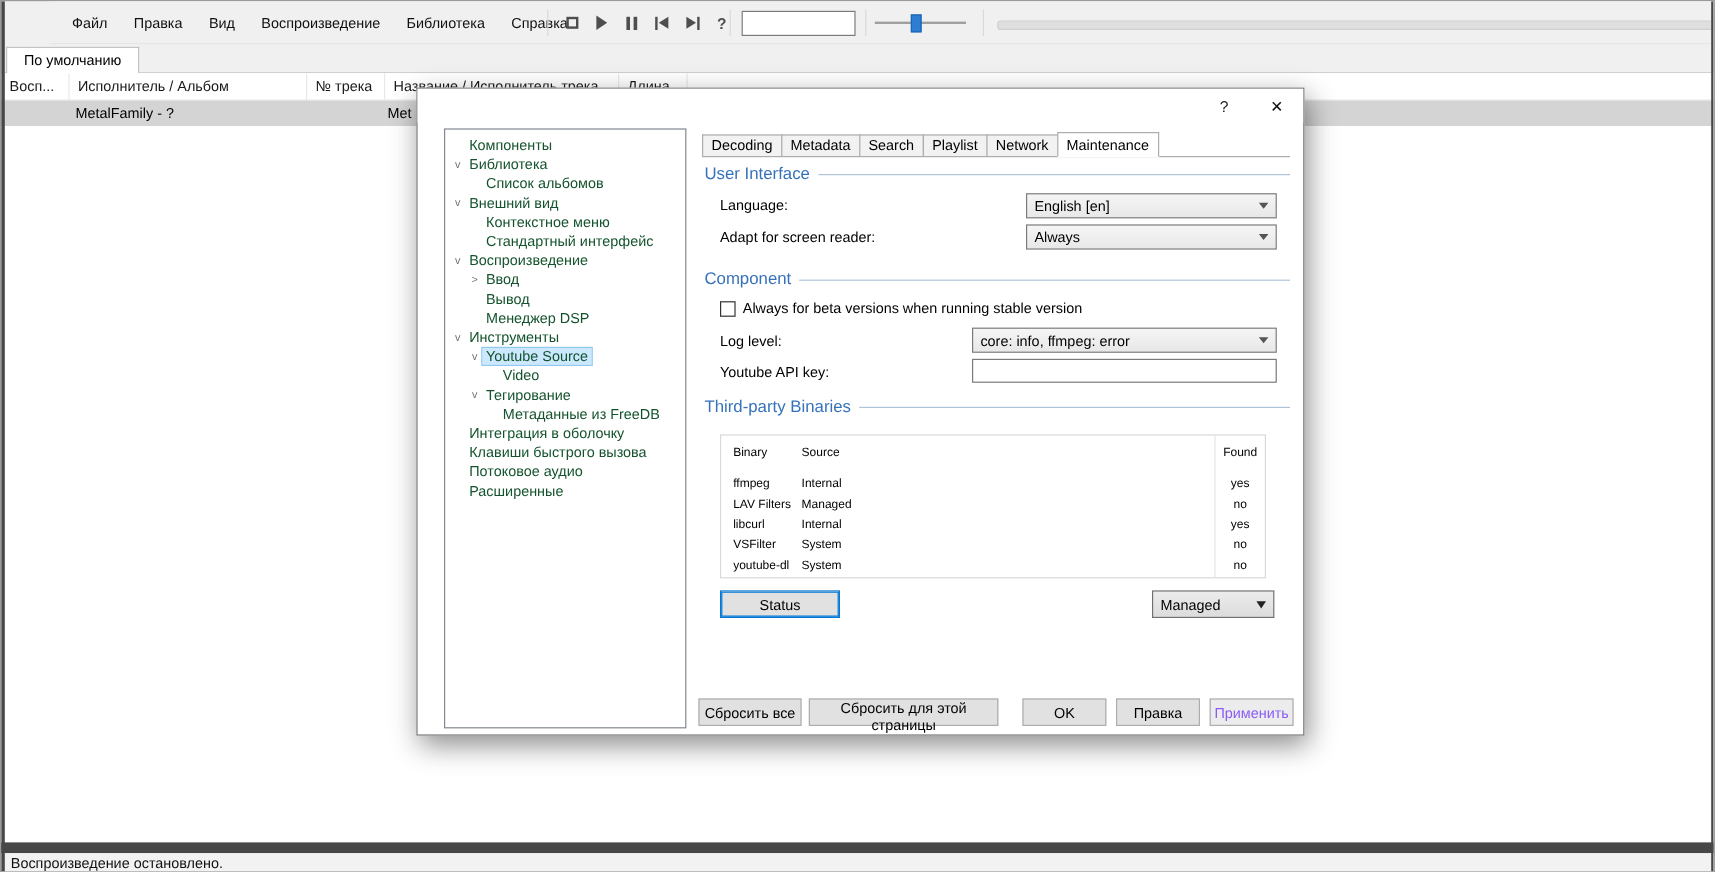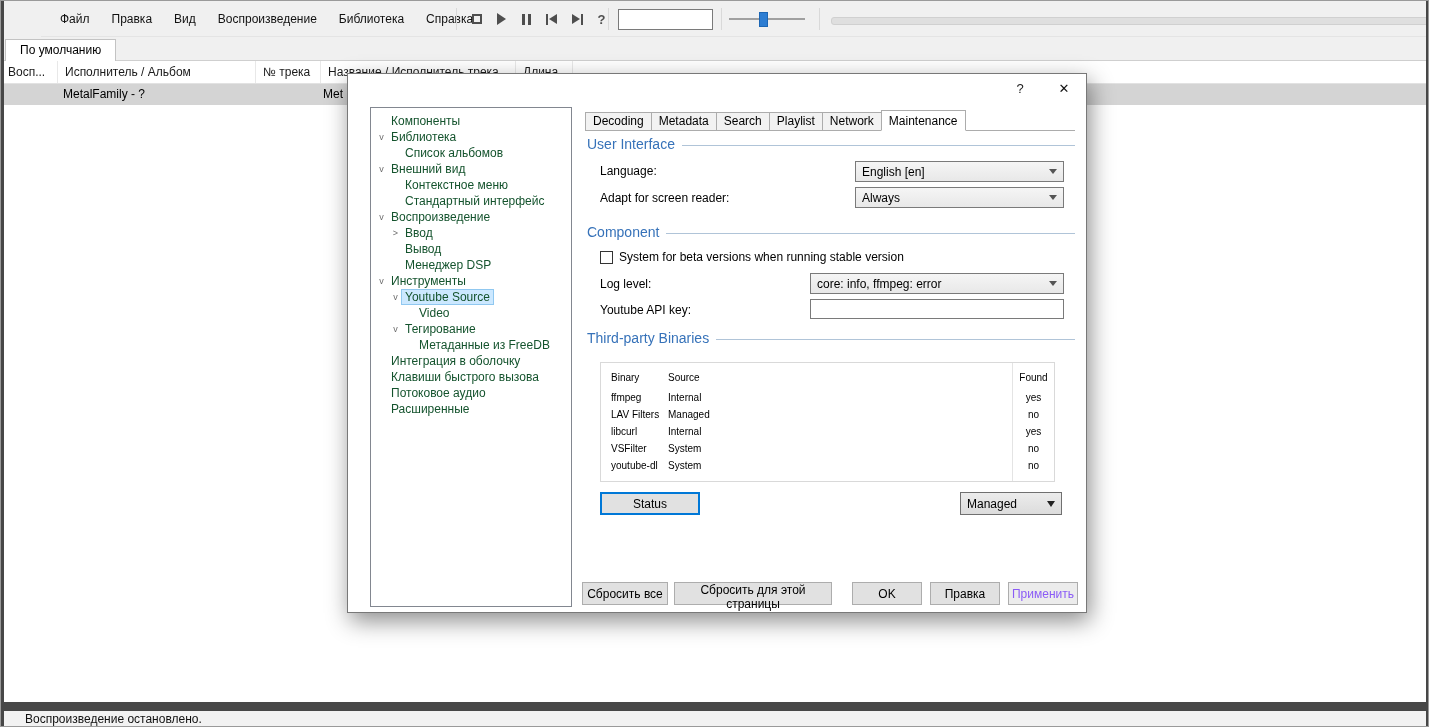--- a/index.html
+++ b/index.html
@@ -52,21 +52,21 @@
   .plheader { position:absolute; left:0; top:0; width:100%; height:23px; background:#fff;
               border-bottom:1px solid #e2e2e2; display:flex; }
   .pcol { border-right:1px solid #e8e8e8; padding:0 7px; font-size:12px; line-height:22px; color:#1a1a1a;
           overflow:hidden; white-space:nowrap; }
   .plrow { position:absolute; left:0; top:23px; width:100%; height:21px; background:#d4d4d4; font-size:12px; line-height:21px; }
   .cell-artist { position:absolute; left:62px; }
   .cell-title  { position:absolute; left:322px; }
 
   .bottomstrip { position:absolute; left:0; top:701px; width:100%; height:9px; background:#474747; }
   .statusbar { position:absolute; left:0; top:710px; width:100%; height:17px; background:#f2f2f2;
-               font-size:12px; line-height:17px; padding-left:24px; color:#111; }
+               font-size:12px; line-height:17px; padding-left:8px; color:#111; }
 
   
   .dialog { position:absolute; left:346px; top:72px; width:740px; height:540px; background:#ffffff;
             border:1px solid #787878; box-shadow:3px 8px 22px rgba(0,0,0,.45); z-index:5; font-size:12px; }
   .dtitlebar { position:absolute; left:0; top:0; width:100%; height:28px; background:#fff; }
   .dtitle { position:absolute; left:8px; top:0; line-height:28px; font-size:12px; color:#000; }
   .dhelp { position:absolute; left:655px; top:0; width:34px; height:28px; border:none; background:transparent;
            font-size:13px; color:#222; }
   .dclose { position:absolute; left:696px; top:0; width:40px; height:28px; border:none; background:transparent;
             font-size:13px; color:#111; }
@@ -107,21 +107,21 @@
             background:#fff; font-size:12px; padding:0 4px; outline:none; }
 
   .chkrow { position:absolute; left:252px; top:176px; display:flex; align-items:center; gap:6px; }
   .cbx { width:13px; height:13px; border:1px solid #333; background:#fff; display:inline-block; }
   .chklbl { font-size:12px; }
 
   .bintable { position:absolute; left:252px; top:288px; width:455px; height:120px; background:#fff;
               border:1px solid #d9d9d9; overflow:hidden; }
   .vline { position:absolute; top:0; bottom:0; right:41px; border-left:1px solid #e4e4e4; }
   .binhead { display:flex; height:21px; align-items:center; margin-top:4px; margin-bottom:4px; }
-  .binrow  { display:flex; height:17px; align-items:flex-start; }
+  .binrow  { display:flex; height:17px; align-items:flex-end; }
   .bc { font-size:10px; white-space:nowrap; overflow:hidden; }
   .bc1 { width:67px; padding-left:10px; }
   .bc2 { flex:1; }
   .bc3 { width:41px; text-align:center; }
 
   .btn { position:absolute; height:23px; background:#e1e1e1; border:1px solid #adadad; font-size:12px;
          font-family:"Liberation Sans", sans-serif; text-align:center; padding:0; }
   .status-btn { left:252px; top:418px; width:100px; border:1px solid #0078d7; box-shadow:inset 0 0 0 1px #0078d7; }
   .managed { left:612px; top:418px; width:102px; height:23px; background:linear-gradient(#ececec,#dcdcdc);
              border:1px solid #707070; }
@@ -309,21 +309,21 @@
     <div class="combo c-reader">
       <span>Always</span>
       <span class="arr"></span>
     </div>
 
     <div class="grp g-comp">
       <span class="grptext">Component</span>
     </div>
     <div class="chkrow">
       <span class="cbx"></span>
-      <span class="chklbl">System for beta versions when running stable version</span>
+      <span class="chklbl">Always for beta versions when running stable version</span>
     </div>
     <div class="lbl l-log">Log level:</div>
     <div class="combo c-log">
       <span>core: info, ffmpeg: error</span>
       <span class="arr"></span>
     </div>
     <div class="lbl l-api">Youtube API key:</div>
     <input class="tinput" value="" style="">
 
     <div class="grp g-bin">

